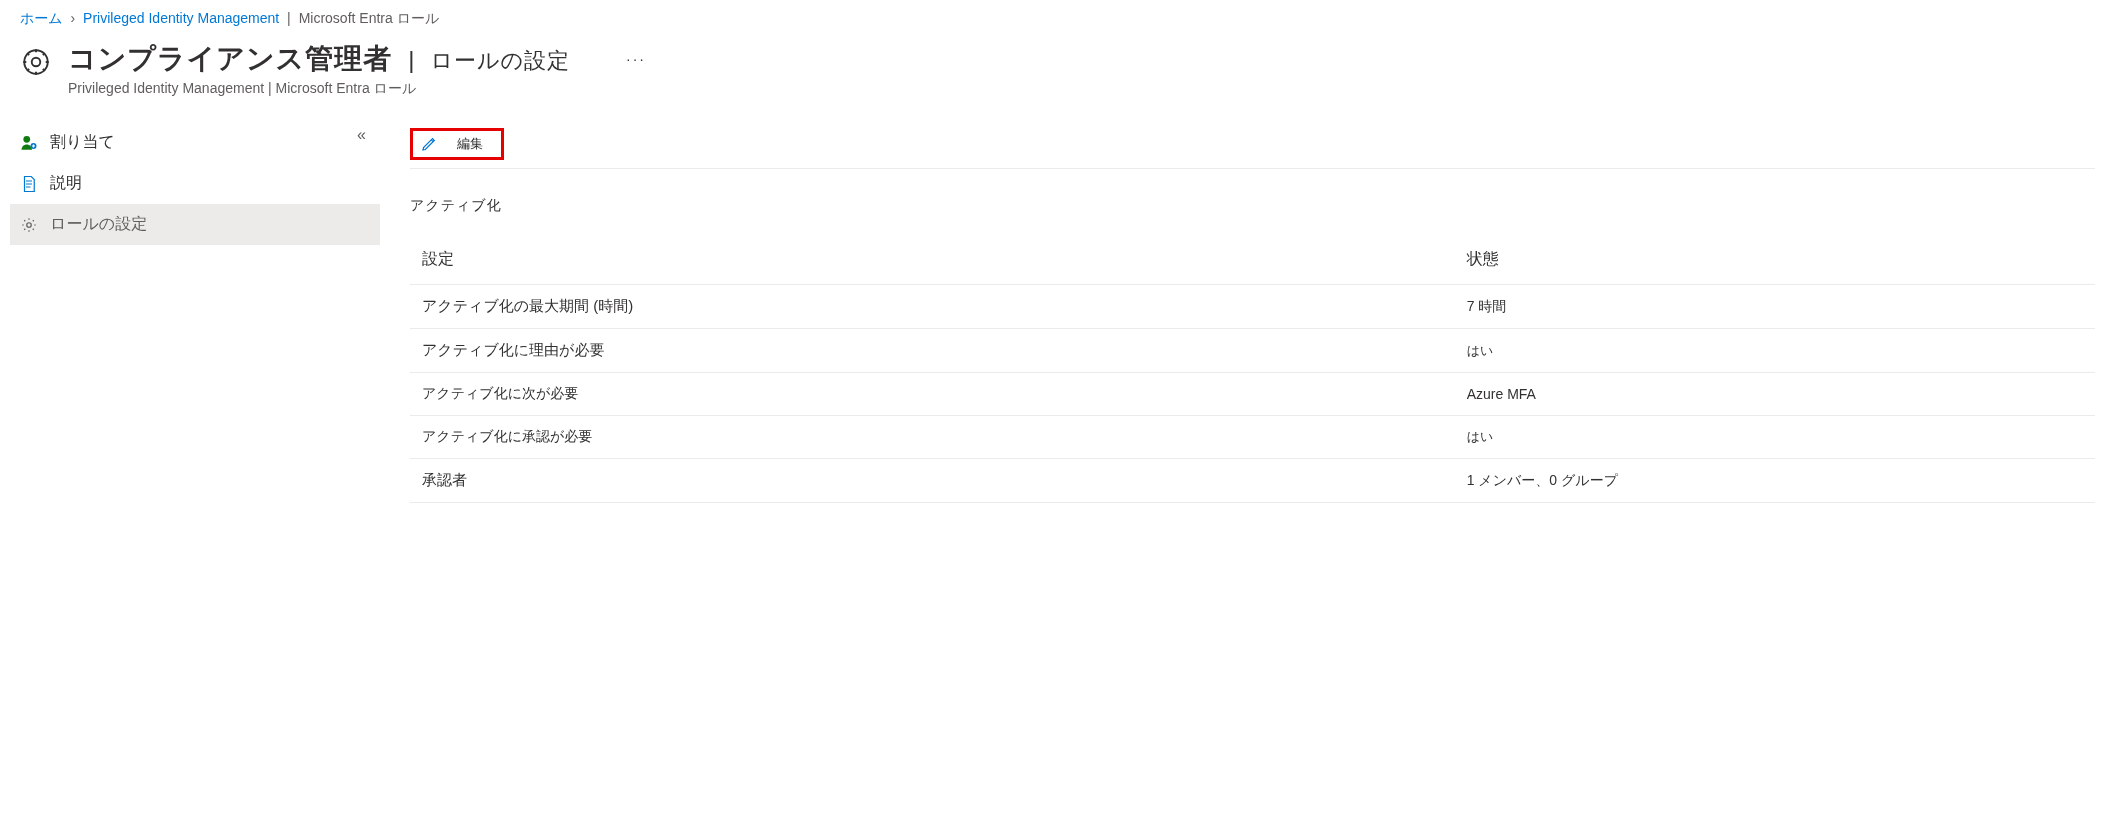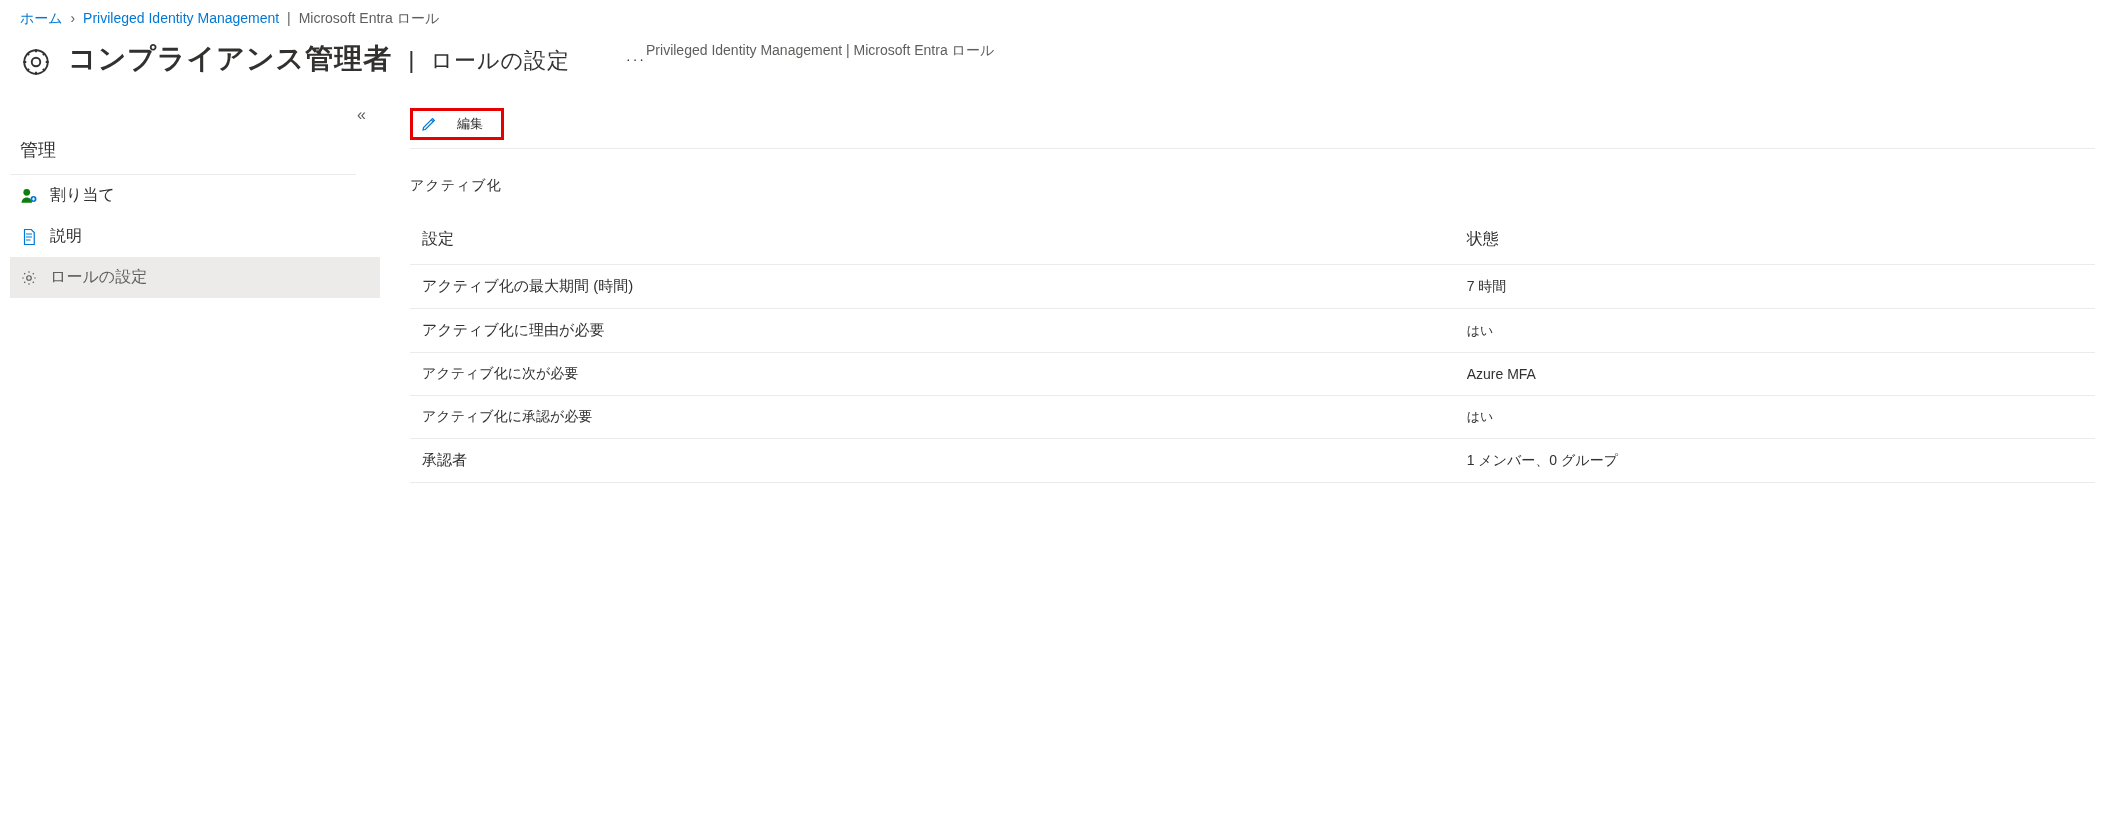--- a/index.html
+++ b/index.html
@@ -5,21 +5,21 @@
     * { box-sizing: border-box; margin: 0; padding: 0; }
     body { font-family: "Segoe UI", Meiryo, "Yu Gothic", sans-serif; color: #323130; background: #fff; font-size: 14px; }
 
     .breadcrumb { padding: 10px 20px 6px 20px; font-size: 14px; color: #605e5c; }
     .breadcrumb a { color: #0078d4; text-decoration: none; }
     .breadcrumb .sep { color: #605e5c; margin: 0 4px; }
     .breadcrumb .current { color: #605e5c; }
 
     .header { display: flex; align-items: flex-start; padding: 6px 20px 24px 20px; }
     .header-icon { width: 32px; height: 32px; margin-right: 16px; margin-top: 6px; flex-shrink: 0; }
-    .header-text-block { display: flex; flex-direction: row; }
+    .header-text-block { display: flex; flex-direction: column; }
     .title-line { display: flex; align-items: baseline; gap: 16px; }
     .page-title { font-size: 28px; font-weight: 600; color: #323130; letter-spacing: 1px; }
     .title-sep { font-size: 24px; color: #323130; font-weight: 300; }
     .page-subtitle-right { font-size: 22px; color: #323130; letter-spacing: 1px; font-weight: 400; }
     .page-subtitle { font-size: 14px; color: #605e5c; margin-top: 2px; }
     .title-ellipsis { margin-left: 40px; color: #323130; font-size: 14px; letter-spacing: 2px; cursor: pointer; align-self: center; }
 
     .content-wrap { display: flex; }
 
     .sidebar { width: 380px; flex-shrink: 0; padding: 0 0 20px 10px; position: relative; }
@@ -72,21 +72,20 @@
       <span class="page-subtitle-right">ロールの設定</span>
       <span class="title-ellipsis">···</span>
     </div>
     <span class="page-subtitle">Privileged Identity Management |  Microsoft Entra ロール</span>
   </div>
 </div>
 
 <div class="content-wrap">
   <nav class="sidebar">
     <span class="collapse-btn">«</span>
-    <div class="section-heading">管理</div>
 
     <div class="nav-item">
       <span class="nav-icon">
         <svg viewBox="0 0 24 24">
             <circle cx="9" cy="7" r="4.5" fill="#107c10"></circle>
             <path d="M2 21c0-4 3.2-7 7-7s7 3 7 7" fill="#107c10"></path>
             <circle cx="18" cy="16" r="4" fill="#0078d4"></circle>
             <path d="M18 14v4M16 16h4" stroke="#fff" stroke-width="1.6"></path>
           </svg>
       </span>

